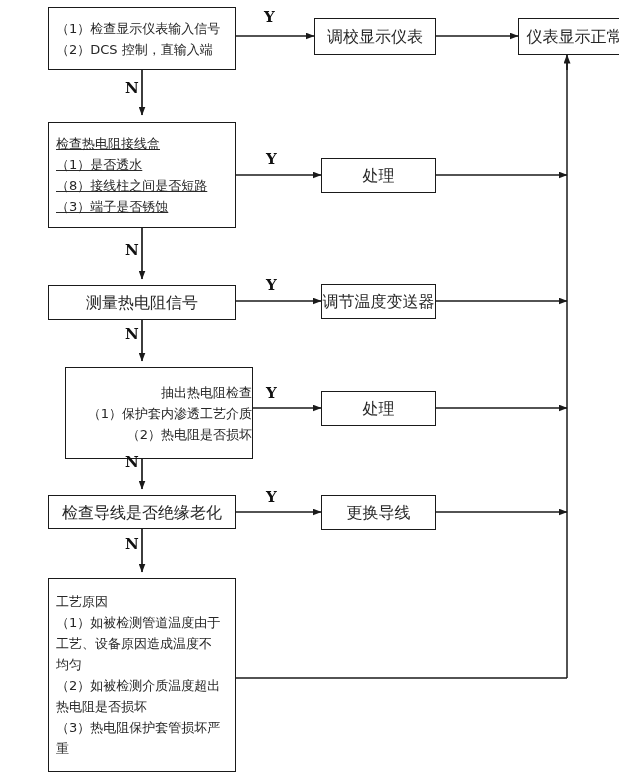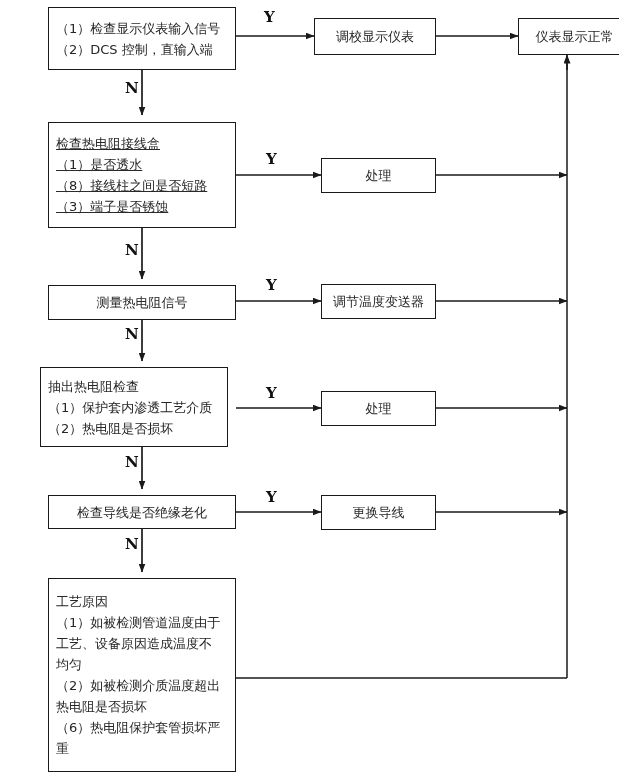--- a/index.html
+++ b/index.html
@@ -49,21 +49,21 @@
   .node-line {
     font-size: 13px;
     line-height: 21px;
     white-space: nowrap;
     color: #262626;
   }
   .node.left .node-line {
     padding-left: 7px;
   }
   .node.center .node-line {
-    font-size: 13px;
+    font-size: 16px;
   }
   .edge-label {
     position: absolute;
     font-family: "DejaVu Serif", "Liberation Serif", serif;
     font-weight: bold;
     font-size: 15px;
     color: #111111;
     line-height: 1;
   }
 </style>
@@ -170,21 +170,21 @@
   </div>
 
   <div class="node center" style="left:285px; top:284px; width:115px; height:35px;">
     <div class="node-line">调节温度变送器</div>
   </div>
 
   <div class="node center" style="left:12px; top:285px; width:188px; height:35px;">
     <div class="node-line">测量热电阻信号</div>
   </div>
 
-  <div class="node left" style="left:4px; top:367px; width:188px; height:80px;">
+  <div class="node left" style="left:29px; top:367px; width:188px; height:92px;align-items:flex-end;">
     <div class="node-line">抽出热电阻检查</div>
     <div class="node-line">（1）保护套内渗透工艺介质</div>
     <div class="node-line">（2）热电阻是否损坏</div>
   </div>
 
   <div class="node center" style="left:285px; top:391px; width:115px; height:35px;">
     <div class="node-line">处理</div>
   </div>
 
   <div class="node center" style="left:12px; top:495px; width:188px; height:34px;">
@@ -195,21 +195,21 @@
     <div class="node-line">更换导线</div>
   </div>
 
   <div class="node left" style="left:12px; top:578px; width:188px; height:194px;">
     <div class="node-line">工艺原因</div>
     <div class="node-line">（1）如被检测管道温度由于</div>
     <div class="node-line">工艺、设备原因造成温度不</div>
     <div class="node-line">均匀</div>
     <div class="node-line">（2）如被检测介质温度超出</div>
     <div class="node-line">热电阻是否损坏</div>
-    <div class="node-line">（6）热电阻保护套管损坏严</div>
+    <div class="node-line">（3）热电阻保护套管损坏严</div>
     <div class="node-line">重</div>
   </div>
 
   <div class="edge-label" style="left:228px; top:10px;">Y</div>
   <div class="edge-label" style="left:230px; top:152px;">Y</div>
   <div class="edge-label" style="left:230px; top:278px;">Y</div>
   <div class="edge-label" style="left:230px; top:386px;">Y</div>
   <div class="edge-label" style="left:230px; top:490px;">Y</div>
 
   <div class="edge-label" style="left:89px; top:81px;">N</div>

